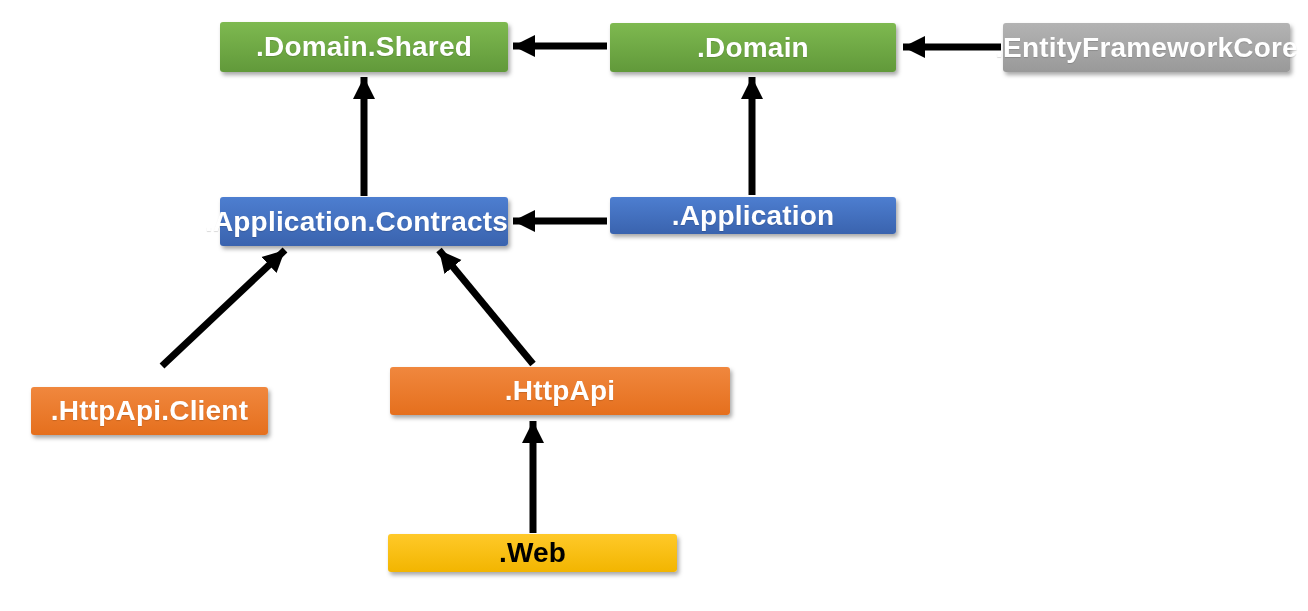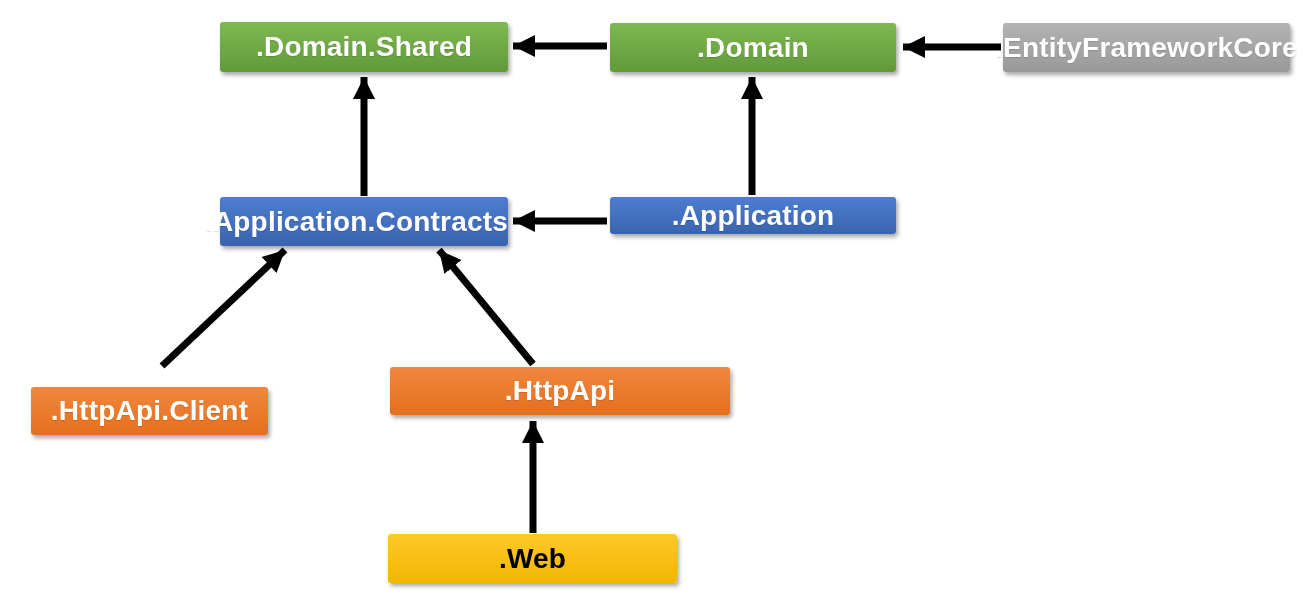--- a/index.html
+++ b/index.html
@@ -79,17 +79,17 @@
       </div>
       <div class="node" style="left: 610px; top: 197px; width: 286px; height: 37px; background: linear-gradient(rgb(77, 126, 208), rgb(58, 99, 174)); color: rgb(255, 255, 255);">
         <span class="node-label">.Application</span>
       </div>
       <div class="node" style="left: 31px; top: 367px; width: 237px; height: 48px; background: linear-gradient(rgb(240, 135, 62), rgb(229, 111, 29)); color: rgb(255, 255, 255); margin-top: 20px;">
         <span class="node-label">.HttpApi.Client</span>
       </div>
       <div class="node" style="left: 390px; top: 367px; width: 340px; height: 48px; background: linear-gradient(rgb(240, 135, 62), rgb(229, 111, 29)); color: rgb(255, 255, 255);">
         <span class="node-label">.HttpApi</span>
       </div>
-      <div class="node" style="left: 388px; top: 534px; width: 289px; height: 49px; background: linear-gradient(rgb(255, 201, 41), rgb(242, 181, 0)); color: rgb(0, 0, 0); text-shadow: none;">
+      <div class="node" style="left: 388px; top: 534px; width: 289px; height: 38px; background: linear-gradient(rgb(255, 201, 41), rgb(242, 181, 0)); color: rgb(0, 0, 0); text-shadow: none;">
         <span class="node-label">.Web</span>
       </div>
     </div>
 </div>
 
 </body></html>

